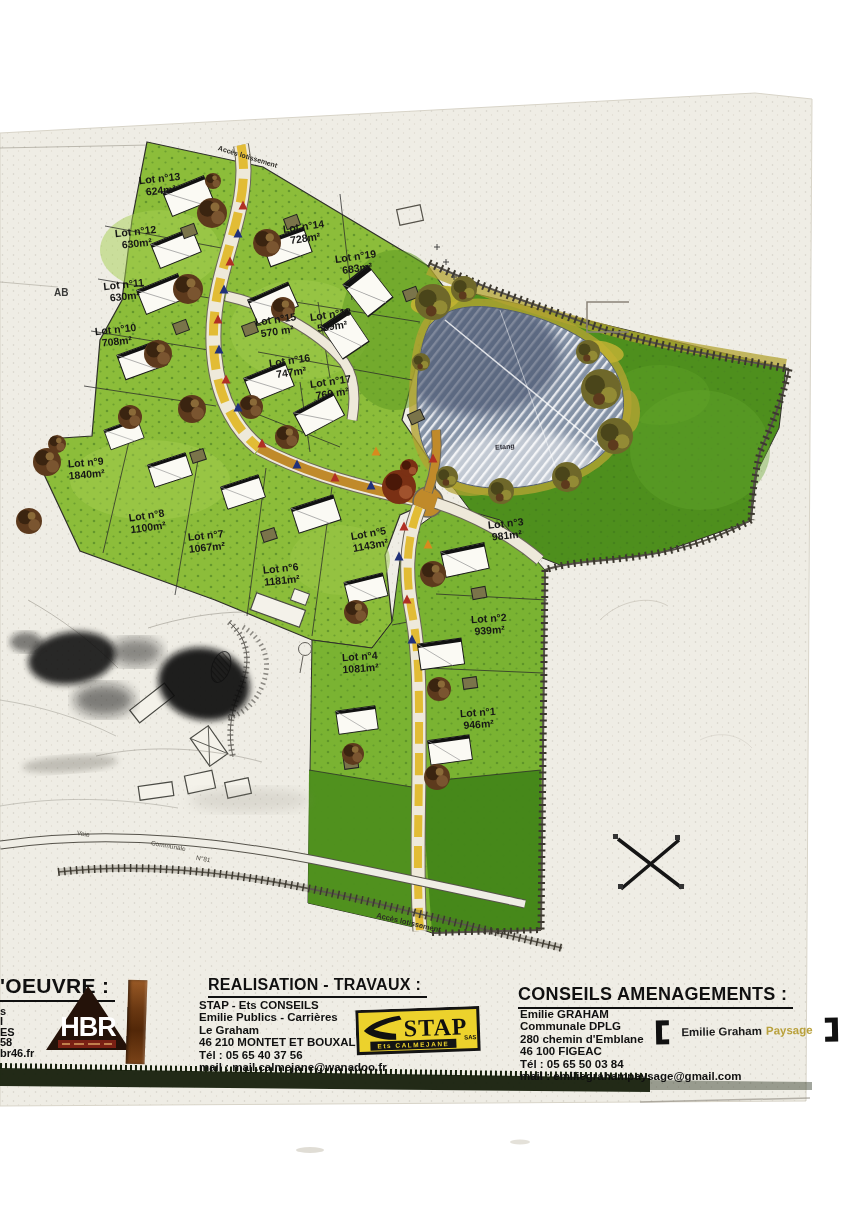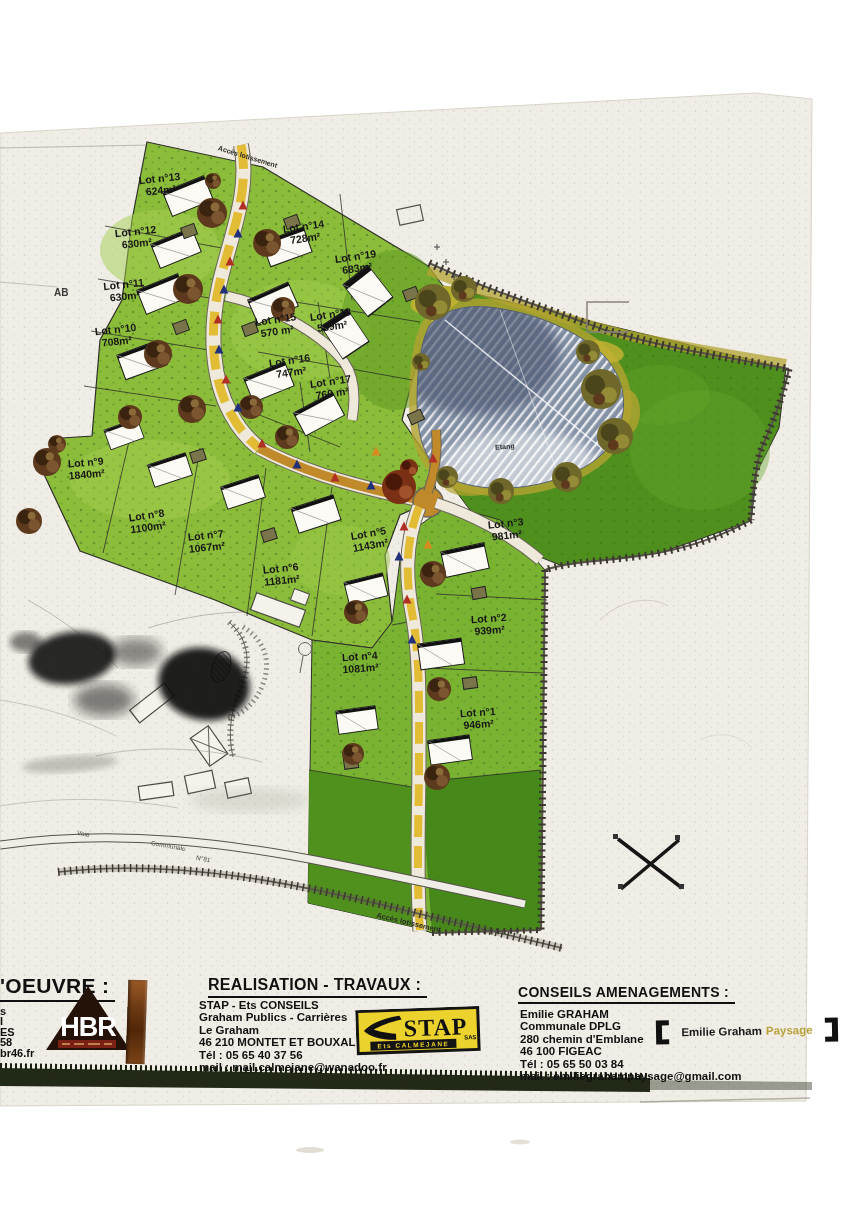--- a/index.html
+++ b/index.html
@@ -462,36 +462,36 @@
     <polygon points="42,2 84,66 0,66" fill="#241209"></polygon>
     <text x="42" y="52" text-anchor="middle" font-family="Liberation Sans, sans-serif" font-weight="bold" font-size="27" fill="#ffffff" letter-spacing="-1">HBR</text>
     <rect x="12" y="56" width="58" height="8" fill="#7a2014"></rect>
     <path d="M16,60 h8 M28,60 h10 M42,60 h12 M58,60 h8" stroke="#d8a060" stroke-width="1.5"></path>
   </svg>
   <div class="plank" style="left:127px;top:980px"></div>
 
   <div class="footer-el f-title" style="left:208px;top:976px;font-size:16px">REALISATION - TRAVAUX :</div>
   <div class="footer-el f-lines" style="left:199px;top:999px">
     <div>STAP - Ets CONSEILS</div>
-    <div>Graham Publics - Carrières</div>
+    <div>Emilie Publics - Carrières</div>
     <div>Le Graham</div>
     <div>46 210 MONTET ET BOUXAL</div>
     <div>Tél : 05 65 40 37 56</div>
     <div>mail : mail.calmejane@wanadoo.fr</div>
   </div>
   <svg class="footer-el" style="left:356px;top:1008px;transform:rotate(-2deg)" width="126" height="50" viewBox="0 0 126 50">
     <rect x="1.5" y="1.5" width="121" height="42" fill="#ecd22c" stroke="#141414" stroke-width="3"></rect>
     <path d="M44,7 C26,9 14,15 8,21 C14,27 26,31 40,31 L40,25 C30,24 22,22 18,20 C24,17 34,13 46,11 Z" fill="#111"></path>
     <text x="48" y="28" font-family="Liberation Serif, serif" font-weight="bold" font-size="24" fill="#101010" letter-spacing="1">STAP</text>
     <text x="108" y="33" font-family="Liberation Sans, sans-serif" font-weight="bold" font-size="6" fill="#101010">SAS</text>
     <rect x="14" y="32" width="86" height="9" fill="#141414"></rect>
     <text x="57" y="39" text-anchor="middle" font-family="Liberation Sans, sans-serif" font-weight="bold" font-size="6.5" fill="#ecd22c" letter-spacing="1.5">Ets CALMEJANE</text>
   </svg>
 
-  <div class="footer-el f-title" style="left:518px;top:984px;font-size:14px">CONSEILS AMENAGEMENTS :</div>
+  <div class="footer-el f-title" style="left:518px;top:984px;font-size:18px">CONSEILS AMENAGEMENTS :</div>
   <div class="footer-el f-lines" style="left:520px;top:1008px">
     <div>Emilie GRAHAM</div>
     <div>Communale DPLG</div>
     <div></div>
     <div>280 chemin d'Emblane</div>
     <div>46 100 FIGEAC</div>
     <div>Tél : 05 65 50 03 84</div>
     <div>mail : emiliegrahampaysage@gmail.com</div>
   </div>
   <svg class="footer-el" style="left:652px;top:1016px;transform:rotate(-1deg)" width="190" height="30" viewBox="0 0 190 30">

